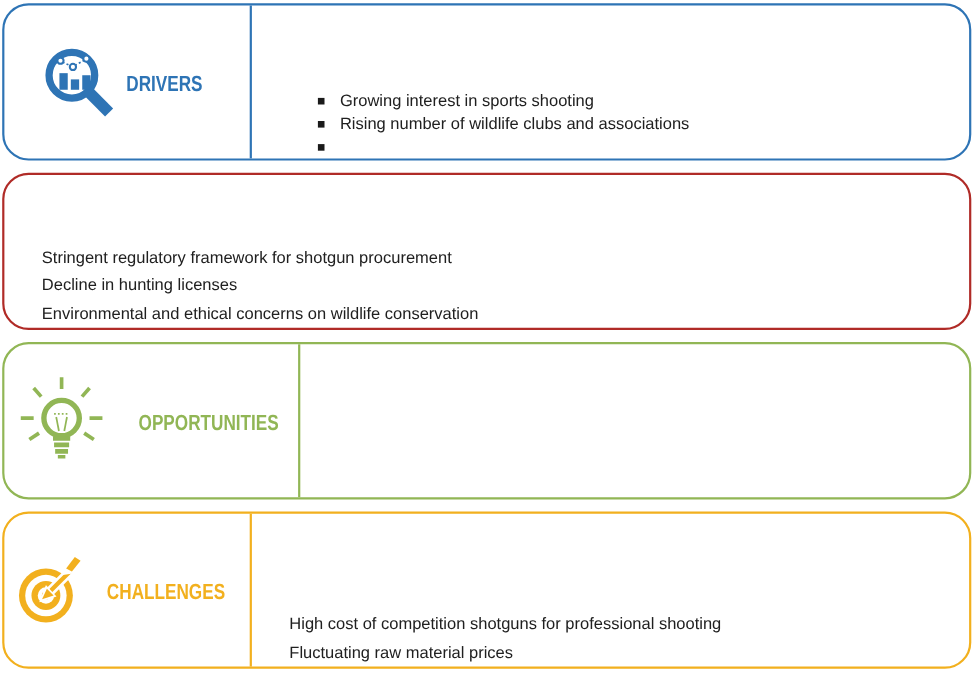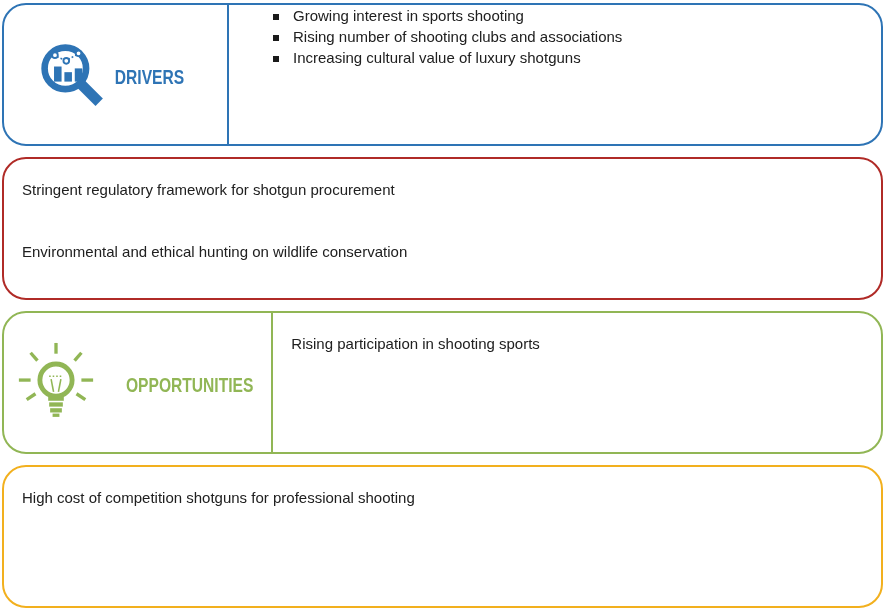--- a/index.html
+++ b/index.html
@@ -12,24 +12,24 @@
   .card-left{
     flex:0 0 223px;border-right:2px solid var(--accent,#888);
     display:flex;flex-direction:row;align-items:center;justify-content:center;
   }
   .card-icon{color:var(--accent,#888);line-height:0;}
   .card-label{
     margin-top:5px;color:var(--accent,#888);font-weight:bold;font-size:20px;
     letter-spacing:0px;transform:scaleX(0.78);transform-origin:center;white-space:nowrap;
   }
   .card-right{
-    flex:1;display:flex;flex-direction:column;justify-content:flex-start;
-    padding-left:18px;color:#202020;font-size:15px;border-radius:17px;
+    flex:1;display:flex;flex-direction:column;justify-content:flex-end;
+    padding-left:34px;color:#202020;font-size:15px;border-radius:17px;
   }
-  .plain-line{margin:21px 0;line-height:19.5px;}
+  .plain-line{margin:3px 0;line-height:19.5px;}
   .blist{display:flex;flex-direction:column;}
   .bitem{display:flex;line-height:21px;}
   .bmark{flex:0 0 46px;padding-left:26px;box-sizing:border-box;}
   .sq{display:inline-block;width:6px;height:6px;background:#1a1a1a;margin-bottom:1px;}
   .btxt{max-width:338px;}
 </style>
 </head>
 <body>
 
 <div class="wrap">
@@ -53,34 +53,34 @@
       <div class="card-label">DRIVERS</div>
     </div>
     <div class="card-right">
       <div class="blist">
         <div class="bitem">
           <span class="bmark"><span class="sq"></span></span>
           <span class="btxt">Growing interest in sports shooting</span>
         </div>
         <div class="bitem">
           <span class="bmark"><span class="sq"></span></span>
-          <span class="btxt">Rising number of shooting clubs and associations</span>
+          <span class="btxt">Rising number of wildlife clubs and associations</span>
         </div>
         <div class="bitem">
           <span class="bmark"><span class="sq"></span></span>
-          <span class="btxt">Increasing cultural value of luxury shotguns</span>
         </div>
       </div>
     </div>
   </div>
 
   <div class="card" style="--accent: #B02B27;">
     <div class="card-right">
       <p class="plain-line">Stringent regulatory framework for shotgun procurement</p>
-      <p class="plain-line">Environmental and ethical hunting on wildlife conservation</p>
+      <p class="plain-line">Decline in hunting licenses</p>
+      <p class="plain-line">Environmental and ethical concerns on wildlife conservation</p>
     </div>
   </div>
 
   <div class="card" style="--accent: #91B655;">
     <div class="card-left">
       <span class="card-icon">
         <svg width="104" height="84" viewBox="0 0 104 86">
           <g stroke="currentColor" stroke-width="3.4" fill="none">
             <line x1="52" y1="2" x2="52" y2="13"></line>
             <line x1="26" y1="12" x2="33" y2="20"></line>
@@ -98,23 +98,41 @@
             <line x1="44" y1="59" x2="60" y2="59" stroke-width="4.4"></line>
             <line x1="45" y1="65" x2="59" y2="65" stroke-width="4.4"></line>
             <line x1="46" y1="71" x2="58" y2="71" stroke-width="4.4"></line>
             <line x1="48.5" y1="76" x2="55.5" y2="76" stroke-width="3.4"></line>
           </g>
         </svg>
       </span>
       <div class="card-label">OPPORTUNITIES</div>
     </div>
     <div class="card-right">
-      <p class="plain-line">Rising participation in shooting sports</p>
     </div>
   </div>
 
   <div class="card" style="--accent: #F2B01E;">
+    <div class="card-left">
+      <span class="card-icon">
+        <svg width="70" height="70" viewBox="0 0 80 80">
+          <circle cx="34" cy="45" r="28" fill="currentColor"></circle>
+          <circle cx="34" cy="45" r="21.5" fill="#fff"></circle>
+          <circle cx="34" cy="45" r="15" fill="currentColor"></circle>
+          <circle cx="34" cy="45" r="8.5" fill="#fff"></circle>
+          <circle cx="34" cy="45" r="4.2" fill="currentColor"></circle>
+          <line x1="36" y1="43" x2="62" y2="17" stroke="#fff" stroke-width="10"></line>
+          <line x1="36" y1="43" x2="60" y2="19" stroke="currentColor" stroke-width="4.4"></line>
+          <polygon points="27,52 45,46 34,34" fill="#fff"></polygon>
+          <polygon points="30,49 42,45 35,38" fill="currentColor"></polygon>
+          <polygon points="52,18 64,2 74,8 62,22 50,24" fill="#fff"></polygon>
+          <polygon points="55,17 64,5 70,9 61,20" fill="currentColor"></polygon>
+        </svg>
+      </span>
+      <div class="card-label">CHALLENGES</div>
+    </div>
     <div class="card-right">
       <p class="plain-line">High cost of competition shotguns for professional shooting</p>
+      <p class="plain-line">Fluctuating raw material prices</p>
     </div>
   </div>
 
 </div>
 
 </body></html>

